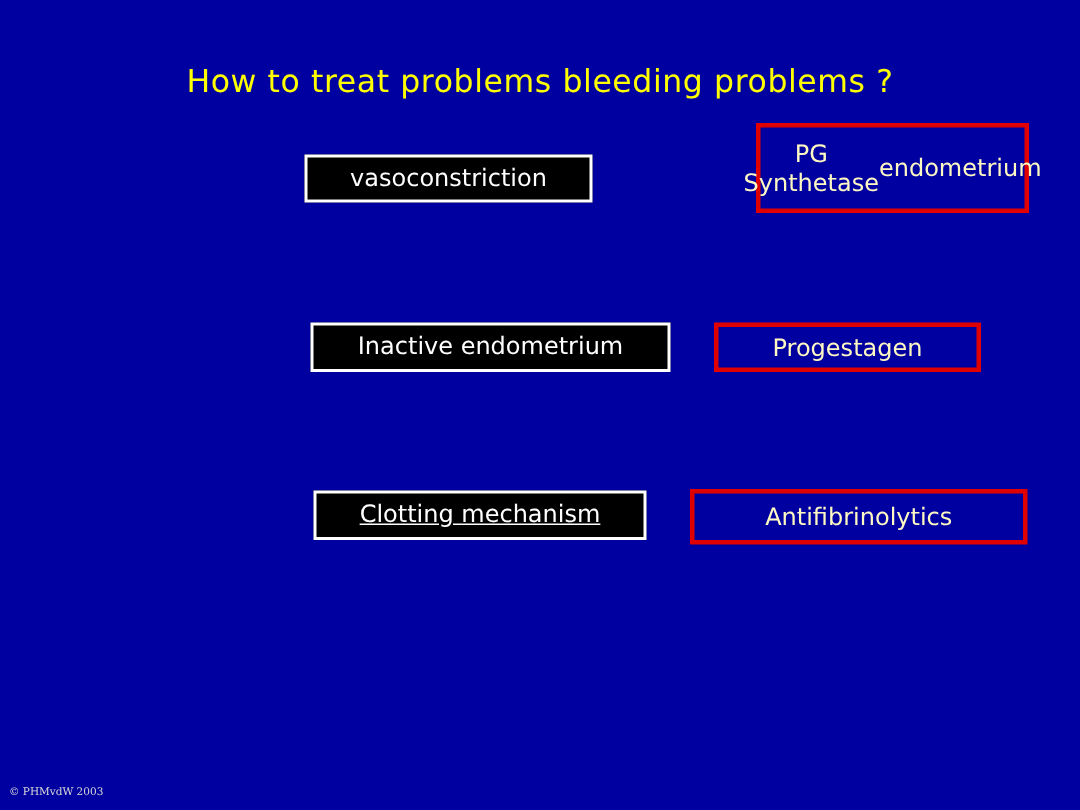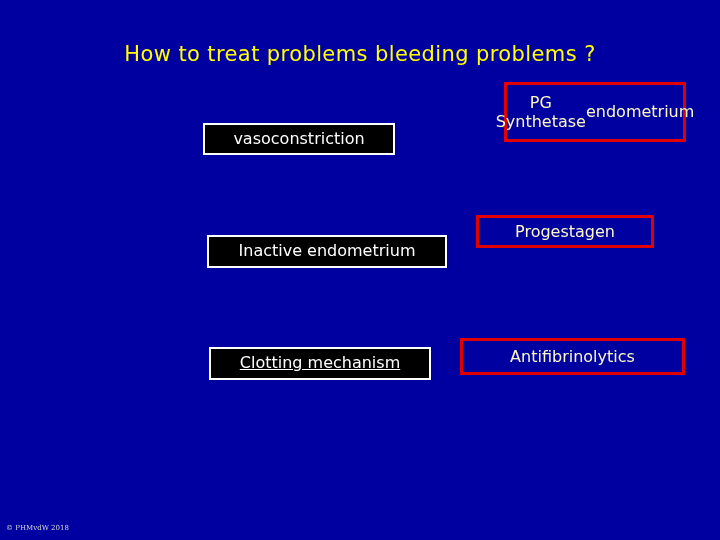--- a/index.html
+++ b/index.html
@@ -37,21 +37,20 @@
     background: #000000;
     border: 2px solid #ffffff;
     color: #ffffff;
     font-size: 16px;
     display: flex;
     align-items: center;
     justify-content: center;
     text-align: center;
     box-sizing: border-box;
     line-height: 1.15;
-    margin-top: 20px;
   }
   
   .box-right {
     position: absolute;
     background: #0000a0;
     border: 3px solid #e00000;
     color: #fef9c3;
     font-size: 16px;
     display: flex;
     align-items: center;
@@ -72,21 +71,21 @@
     font-family: "DejaVu Serif", serif;
     letter-spacing: 0px;
     white-space: nowrap;
   }
   
   #lbox0 { left: 203px; top: 103px; width: 192px; height: 32px; }
   #lbox1 { left: 207px; top: 215px; width: 240px; height: 33px; }
   #lbox2 { left: 209px; top: 327px; width: 222px; height: 33px; text-decoration: underline; }
   #rbox0 { left: 504px; top: 82px; width: 182px; height: 60px; }
   #rbox1 { left: 476px; top: 215px; width: 178px; height: 33px; }
-  #rbox2 { left: 460px; top: 326px; width: 225px; height: 37px; margin-top: 12px; }
+  #rbox2 { left: 460px; top: 326px; width: 225px; height: 37px; }
 </style>
 </head>
 <body>
 
 <div class="slide">
 
   <div class="title">How to treat problems bleeding problems ?</div>
 
   <div class="box-left" id="lbox0">vasoconstriction</div>
 
@@ -97,15 +96,15 @@
   <div class="box-right two-line" id="rbox0">
     <span>PG Synthetase</span>
     <span style="display:block;width:100%"></span>
     <span>endometrium</span>
   </div>
 
   <div class="box-right" id="rbox1">Progestagen</div>
 
   <div class="box-right" id="rbox2">Antifibrinolytics</div>
 
-  <div class="copyright">© PHMvdW 2018</div>
+  <div class="copyright">© PHMvdW 2003</div>
 
 </div>
 
 </body></html>

